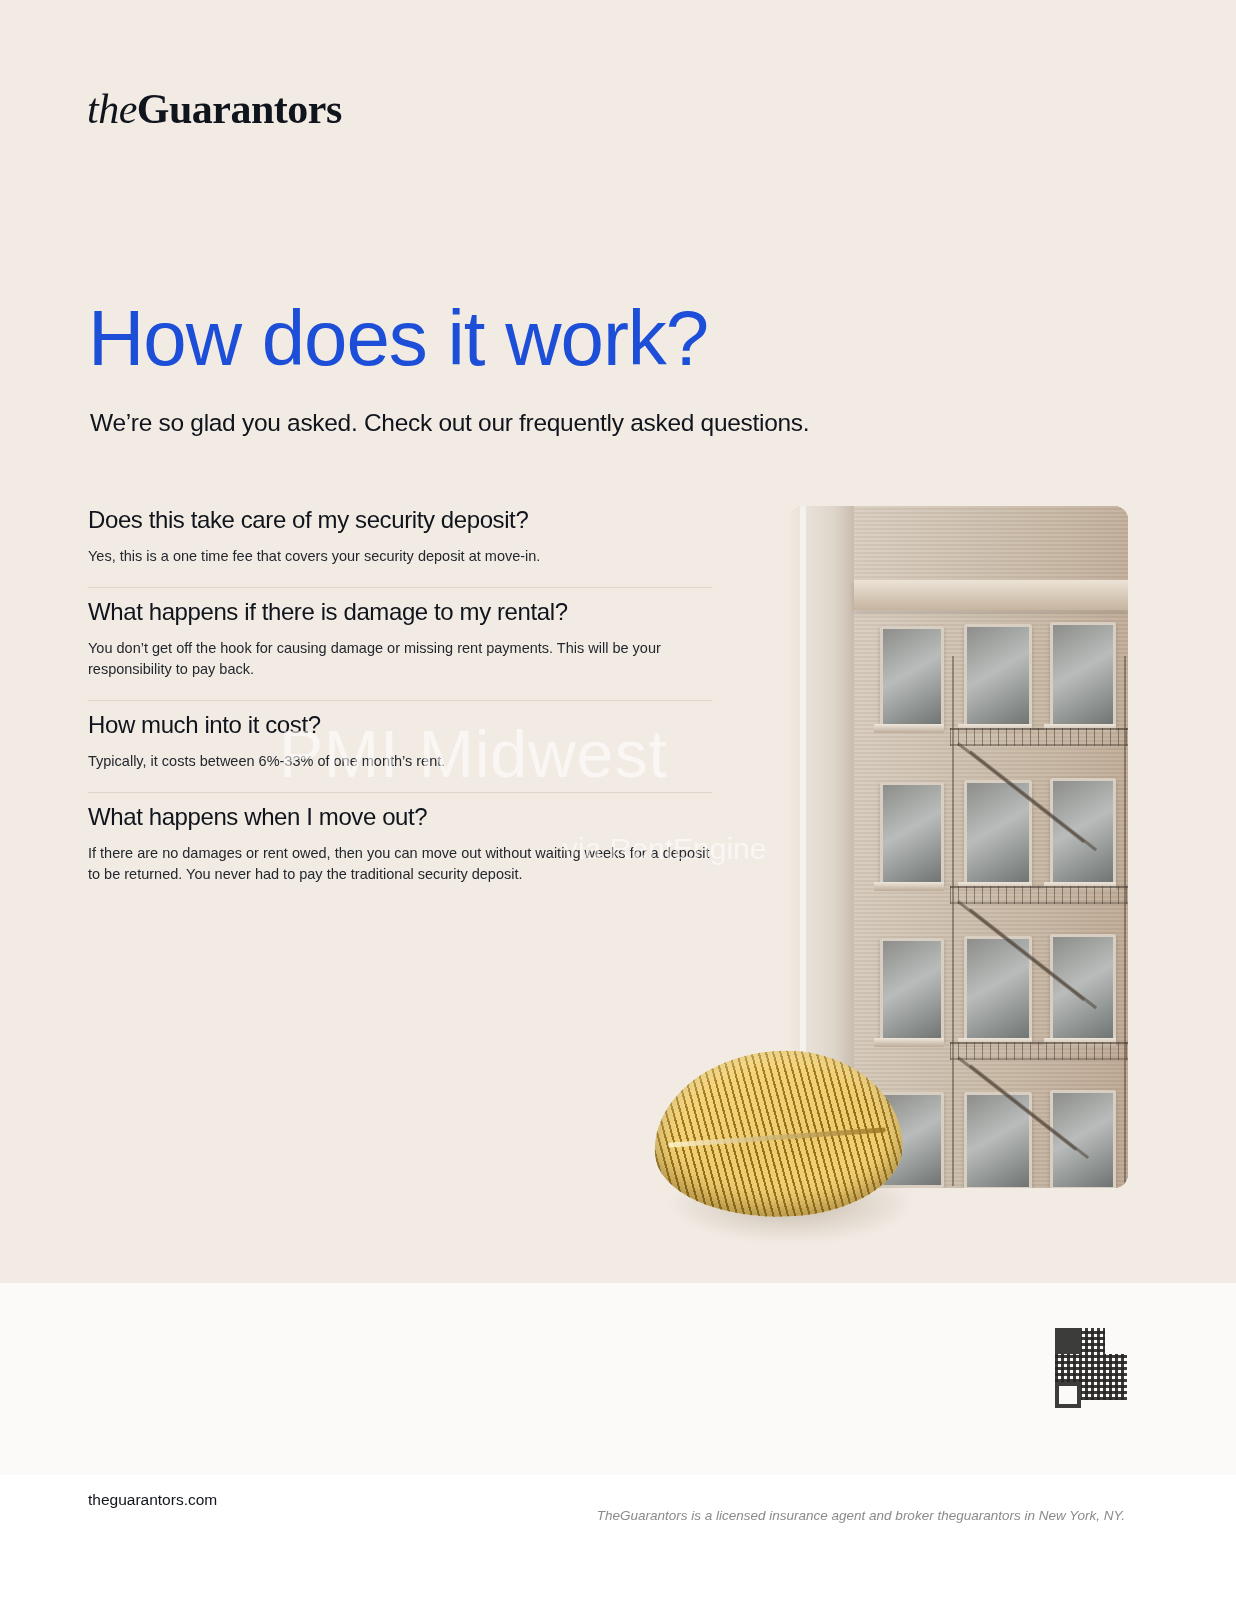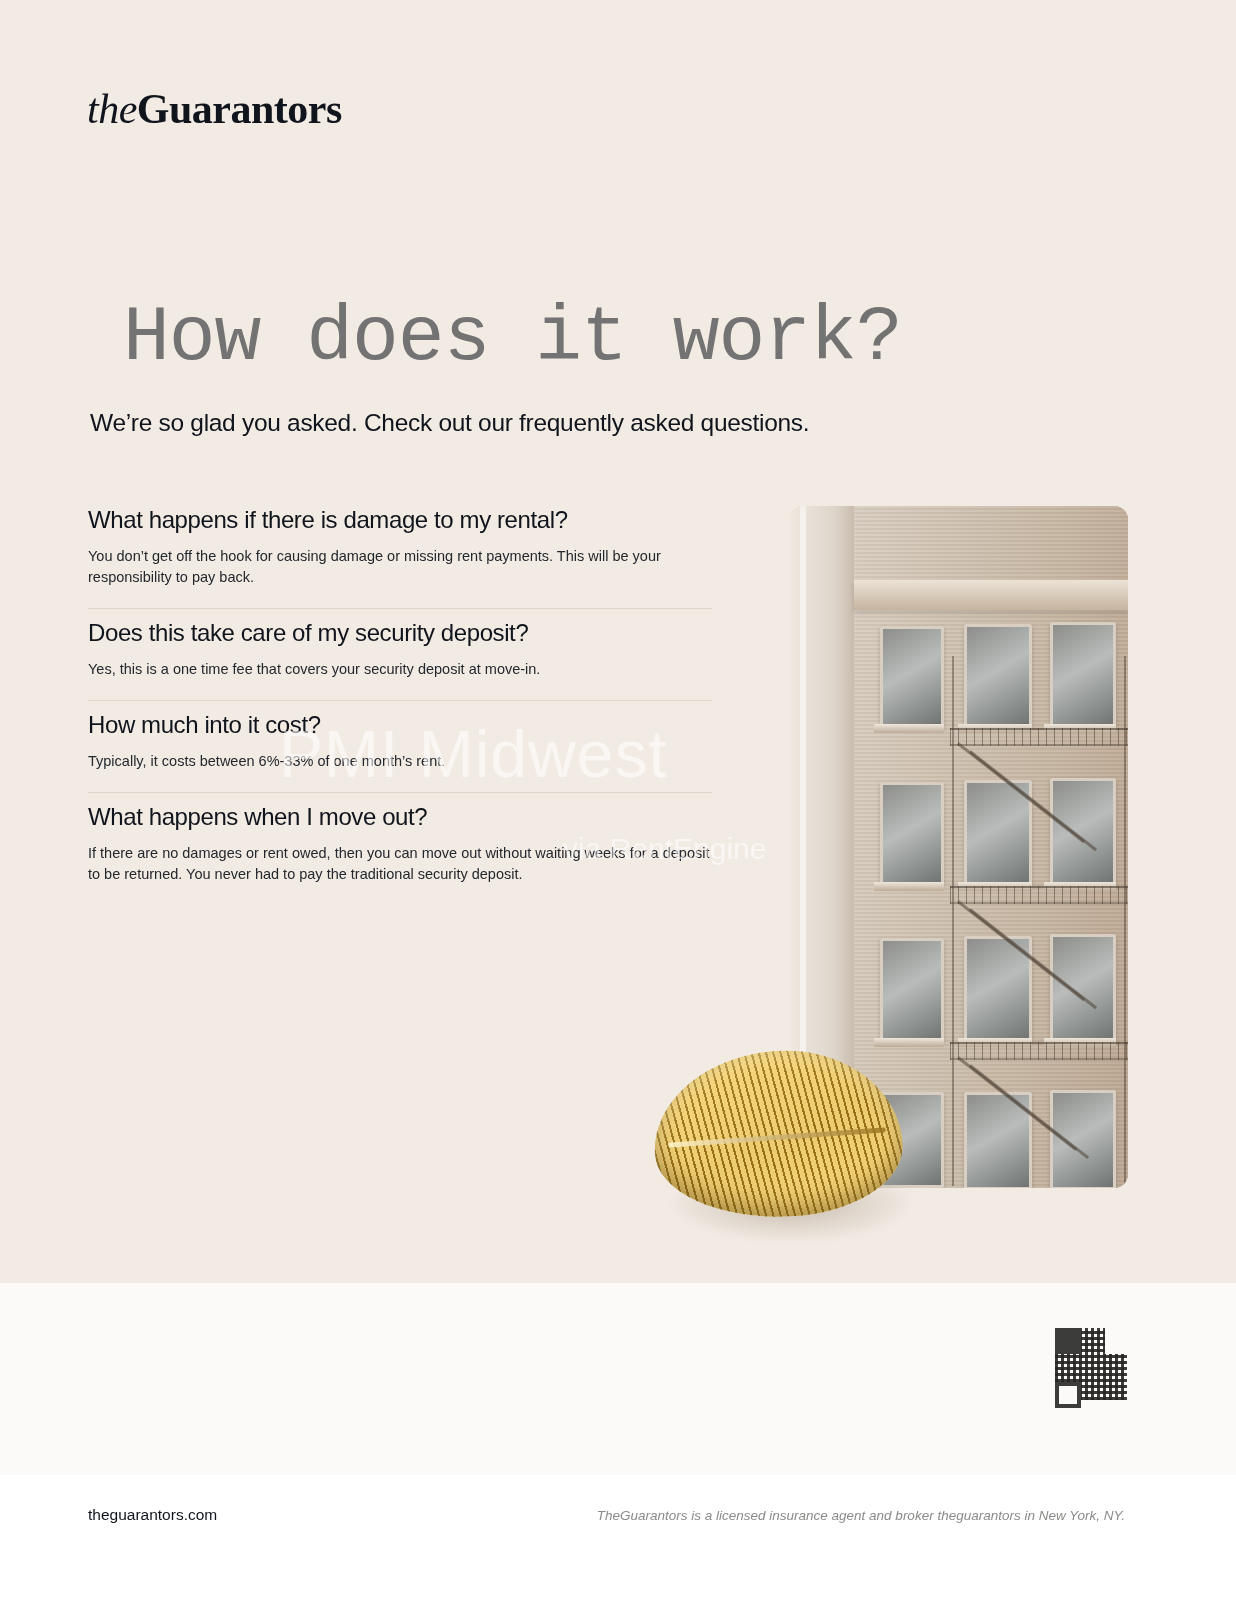--- a/index.html
+++ b/index.html
@@ -41,27 +41,26 @@
     font-style: italic;
     font-weight: 400;
   }
   .logo .guarantors {
     font-weight: 700;
   }
   .headline {
     position: absolute;
     left: 88px;
     top: 243px;
-    font-family: Liberation Mono, monospace;
+    font-family: Liberation Sans, sans-serif;
     font-size: 78px;
     line-height: 86px;
-    color: #737373;
+    color: #1d4ed8;
     font-weight: 400;
     letter-spacing: -1px;
-    margin-left: 35px;
   }
   .subhead {
     position: absolute;
     left: 90px;
     top: 384px;
     font-size: 24.5px;
     color: #10141c;
     letter-spacing: -0.3px;
     font-weight: 400;
   }
@@ -278,21 +277,21 @@
     position: absolute;
     left: 0;
     top: 1475px;
     width: 1236px;
     height: 125px;
     background: #ffffff;
   }
   .footer-site {
     position: absolute;
     left: 88px;
-    top: 31px;
+    top: 16px;
     font-size: 15.5px;
     color: #10141c;
   }
   .footer-disclaimer {
     position: absolute;
     right: 111px;
     top: 33px;
     font-size: 13.5px;
     font-style: italic;
     color: #8c8a88;
@@ -308,26 +307,26 @@
 
     <div class="logo">
       <span class="the">the</span><span class="guarantors">Guarantors</span>
     </div>
 
     <h1 class="headline">How does it work?</h1>
     <p class="subhead">We’re so glad you asked. Check out our frequently asked questions.</p>
 
     <div class="faq-list">
       <div class="faq-item">
+        <h2 class="faq-q">Does this take care of my security deposit?</h2>
+        <p class="faq-a">Yes, this is a one time fee that covers your security deposit at move-in.</p>
+      </div>
+      <div class="faq-item">
         <h2 class="faq-q">What happens if there is damage to my rental?</h2>
         <p class="faq-a">You don’t get off the hook for causing damage or missing rent payments. This will be your responsibility to pay back.</p>
-      </div>
-      <div class="faq-item">
-        <h2 class="faq-q">Does this take care of my security deposit?</h2>
-        <p class="faq-a">Yes, this is a one time fee that covers your security deposit at move-in.</p>
       </div>
       <div class="faq-item">
         <h2 class="faq-q">How much into it cost?</h2>
         <p class="faq-a">Typically, it costs between 6%-33% of one month’s rent.</p>
       </div>
       <div class="faq-item">
         <h2 class="faq-q">What happens when I move out?</h2>
         <p class="faq-a">If there are no damages or rent owed, then you can move out without waiting weeks for a deposit to be returned. You never had to pay the traditional security deposit.</p>
       </div>
     </div>

